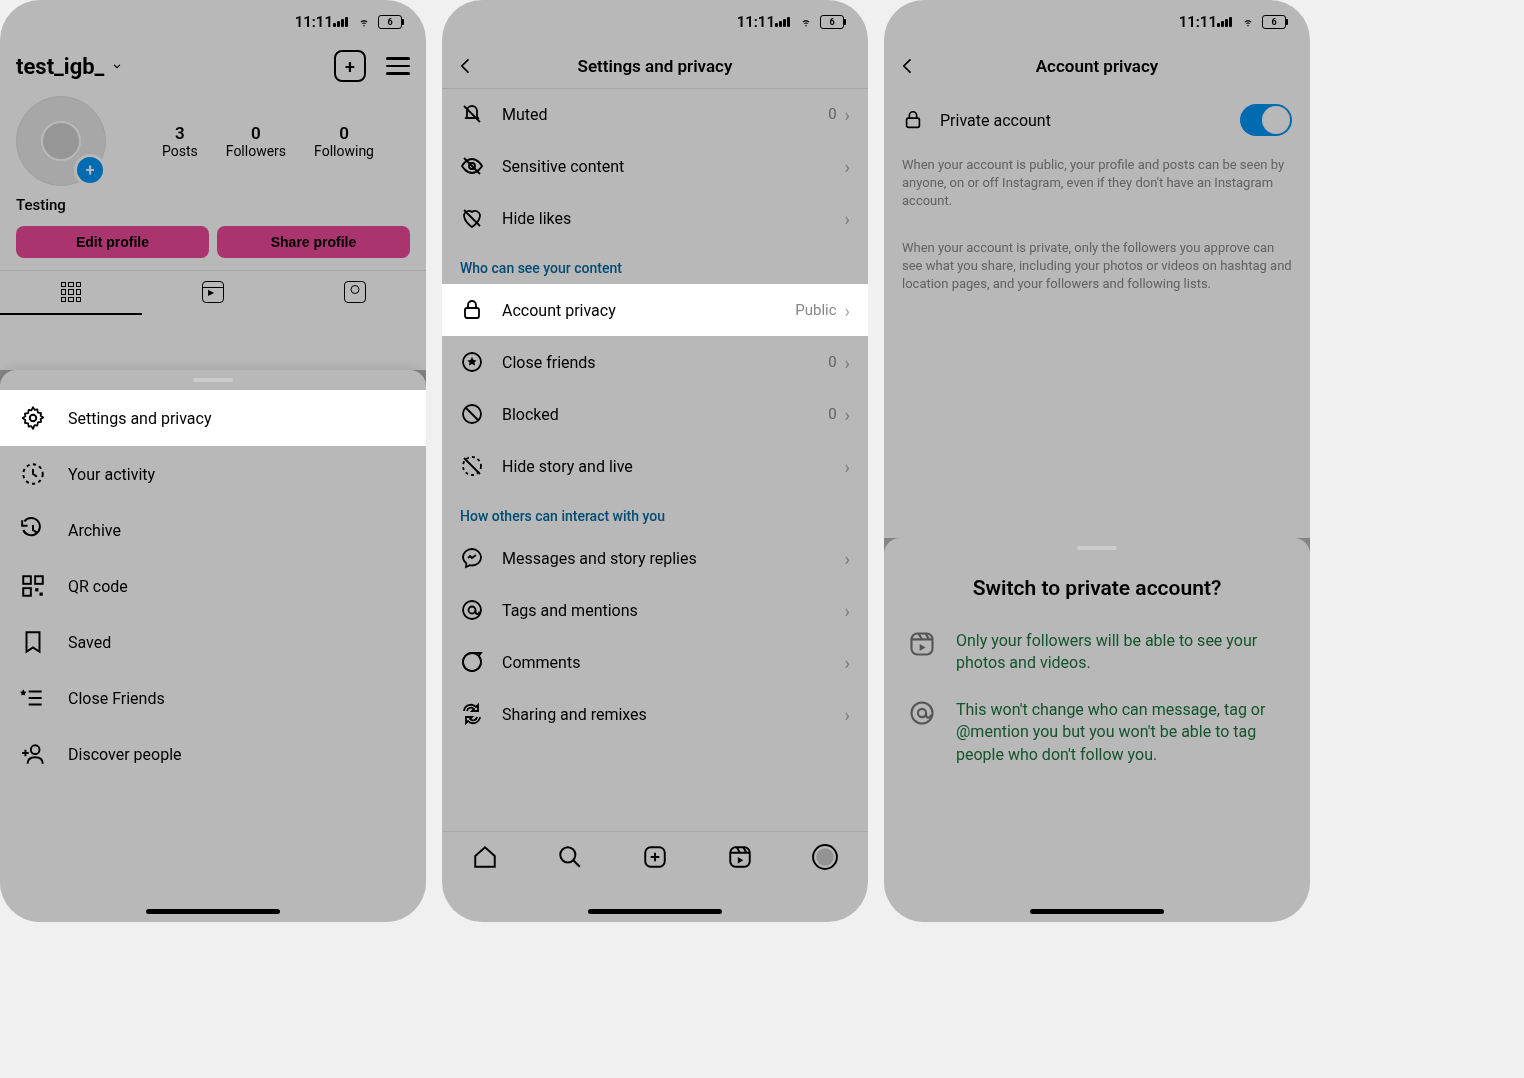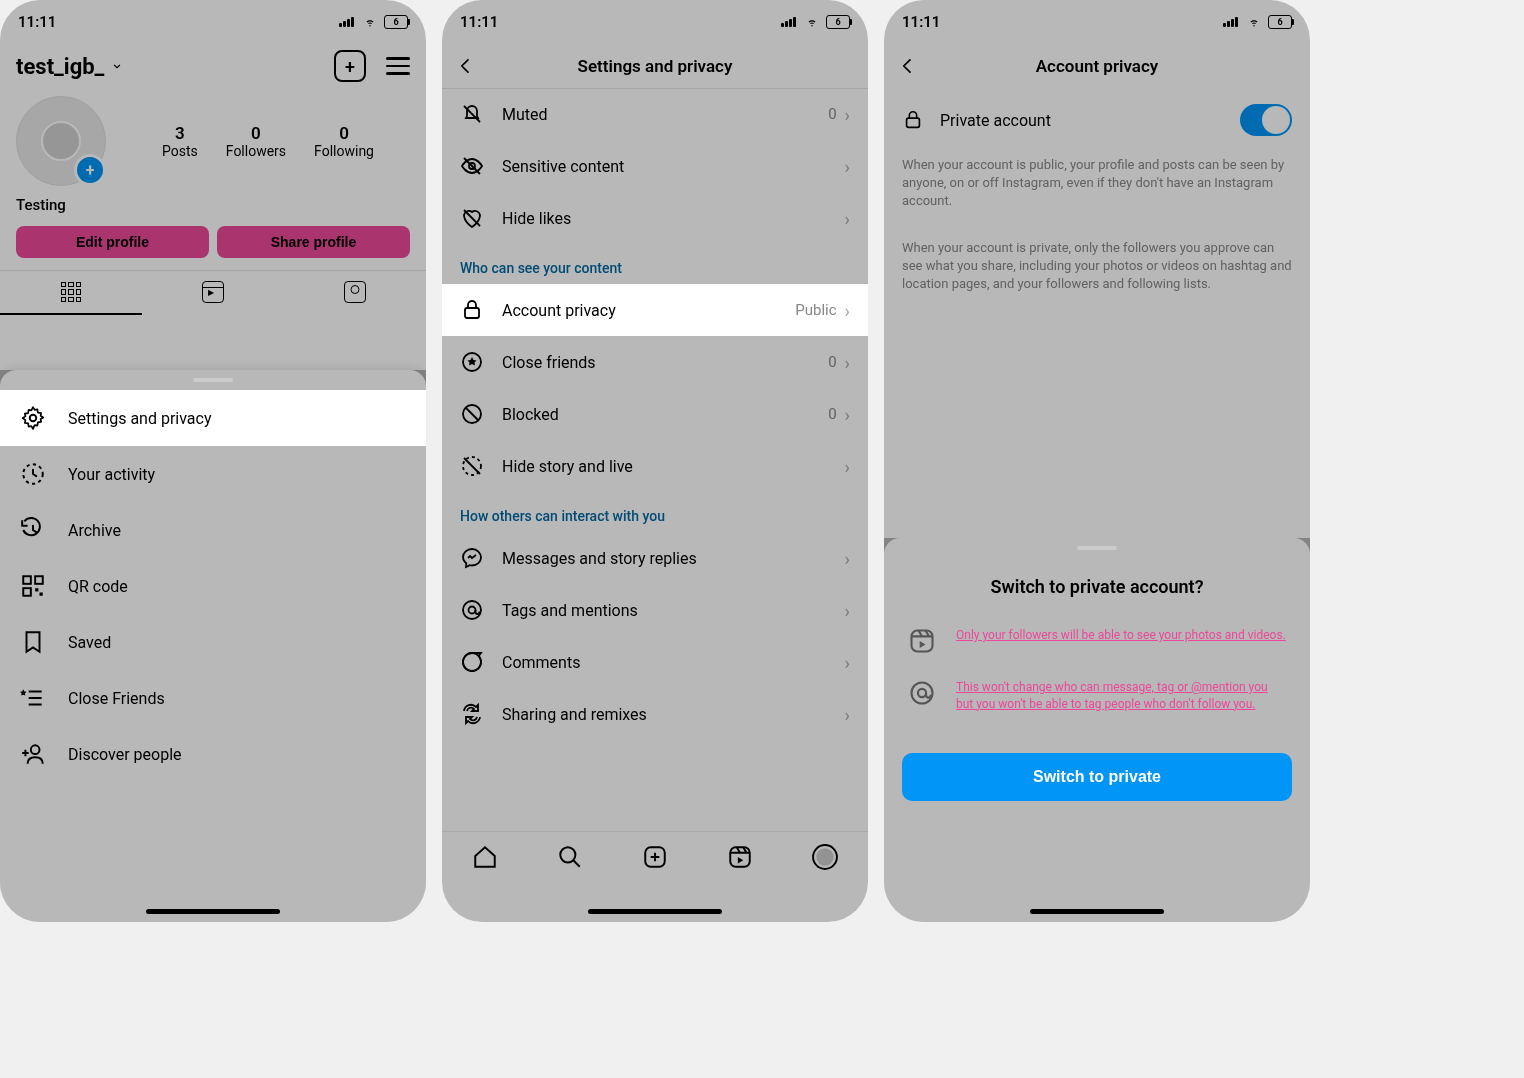--- a/index.html
+++ b/index.html
@@ -29,22 +29,22 @@
   position: absolute;
   inset: 0;
   background: rgba(0,0,0,0.28);
   pointer-events: none;
   z-index: 5;
 }
 .status-bar {
   height: 44px;
   display: flex;
   align-items: center;
-  justify-content: space-between;
-  padding: 0 18px;
+  justify-content: flex-end;
+  padding: 0 24px;
   font-size: 15px;
   font-weight: 600;
 }
 .status-right { display:flex; align-items:center; gap:4px; font-size:13px;}
 .signal { display:flex; gap:1px; align-items:flex-end; margin-right:4px;}
 .signal span{ width:3px; background:#000; border-radius:1px;}
 .signal span:nth-child(1){height:4px;} .signal span:nth-child(2){height:6px;} .signal span:nth-child(3){height:8px;} .signal span:nth-child(4){height:10px;}
 .wifi { width:16px; height:12px; margin-right:2px;}
 .battery-box { border:1px solid #000; border-radius:3px; width:22px; height:12px; position:relative; font-size:9px; font-weight:700; display:flex;align-items:center;justify-content:center;}
 .battery-box::after{content:"";position:absolute;right:-3px;top:3px;width:2px;height:6px;background:#000;border-radius:0 1px 1px 0;}
@@ -103,24 +103,24 @@
 .settings-item.highlight{background:#fff;z-index:20;}
 .bottom-nav{position:absolute;bottom:0;left:0;right:0;height:78px;display:flex;justify-content:space-around;align-items:flex-start;padding-top:12px;background:#fff;border-top:1px solid rgba(0,0,0,0.08);}
 .bottom-nav .bn{width:26px;height:26px;display:flex;align-items:center;justify-content:center;}
 .scroll-area{position:absolute;top:88px;bottom:78px;left:0;right:0;overflow:hidden;}
 
 .privacy-row{display:flex;align-items:center;gap:16px;padding:16px 18px;font-size:16px;}
 .toggle{margin-left:auto;width:52px;height:32px;border-radius:16px;background:#0095f6;position:relative;}
 .toggle::after{content:"";position:absolute;top:2px;right:2px;width:28px;height:28px;border-radius:50%;background:#fff;}
 .info-text{padding:4px 18px 0;font-size:13px;color:#888;line-height:1.4;}
 .sheet{position:absolute;bottom:0;left:0;right:0;background:#fff;border-radius:16px 16px 0 0;z-index:10;padding-bottom:24px;}
-.sheet-title{text-align:center;font-size:18px;font-weight:600;padding:18px;}
+.sheet-title{text-align:center;font-size:21px;font-weight:600;padding:18px;}
 .sheet-row{display:flex;gap:20px;padding:12px 24px;align-items:flex-start;}
 .sheet-row .sr-icon{width:28px;height:28px;flex-shrink:0;}
-.sheet-row .sr-text{flex:1;font-size:12px;color:#ec4899;line-height:1.4;text-decoration:underline;}
+.sheet-row .sr-text{flex:1;font-size:16px;color:#14532d;line-height:1.4;}
 .primary-btn{margin:28px 18px 0;background:#0095f6;color:#fff;border:none;border-radius:10px;padding:15px;font-size:16px;font-weight:600;width:calc(100% - 36px);}
 .sheet .dim-overlay{z-index:15;}
 svg{display:block;}
 </style>
 </head>
 <body>
 
 <div class="phone">
   <div class="dim-overlay"></div>
 
@@ -538,16 +538,15 @@
       <div class="sr-icon">
             <svg viewBox="0 0 24 24" width="28" height="28">
               <circle cx="12" cy="12" r="9" stroke="#555" stroke-width="1.8" fill="none"></circle>
               <circle cx="12" cy="12" r="3.5" stroke="#555" stroke-width="1.8" fill="none"></circle>
               <path d="M15.5 12v2c0 1 .5 2 2 2s2-1 2-2.5" stroke="#555" stroke-width="1.8" fill="none"></path>
             </svg>
           </div>
       <div class="sr-text">This won't change who can message, tag or @mention you but you won't be able to tag people who don't follow you.</div>
     </div>
     </div>
-    <button class="primary-btn" style="position:relative;z-index:30;">Switch to private</button>
   </div>
   <div class="home-indicator"></div>
 </div>
 
 </body></html>

